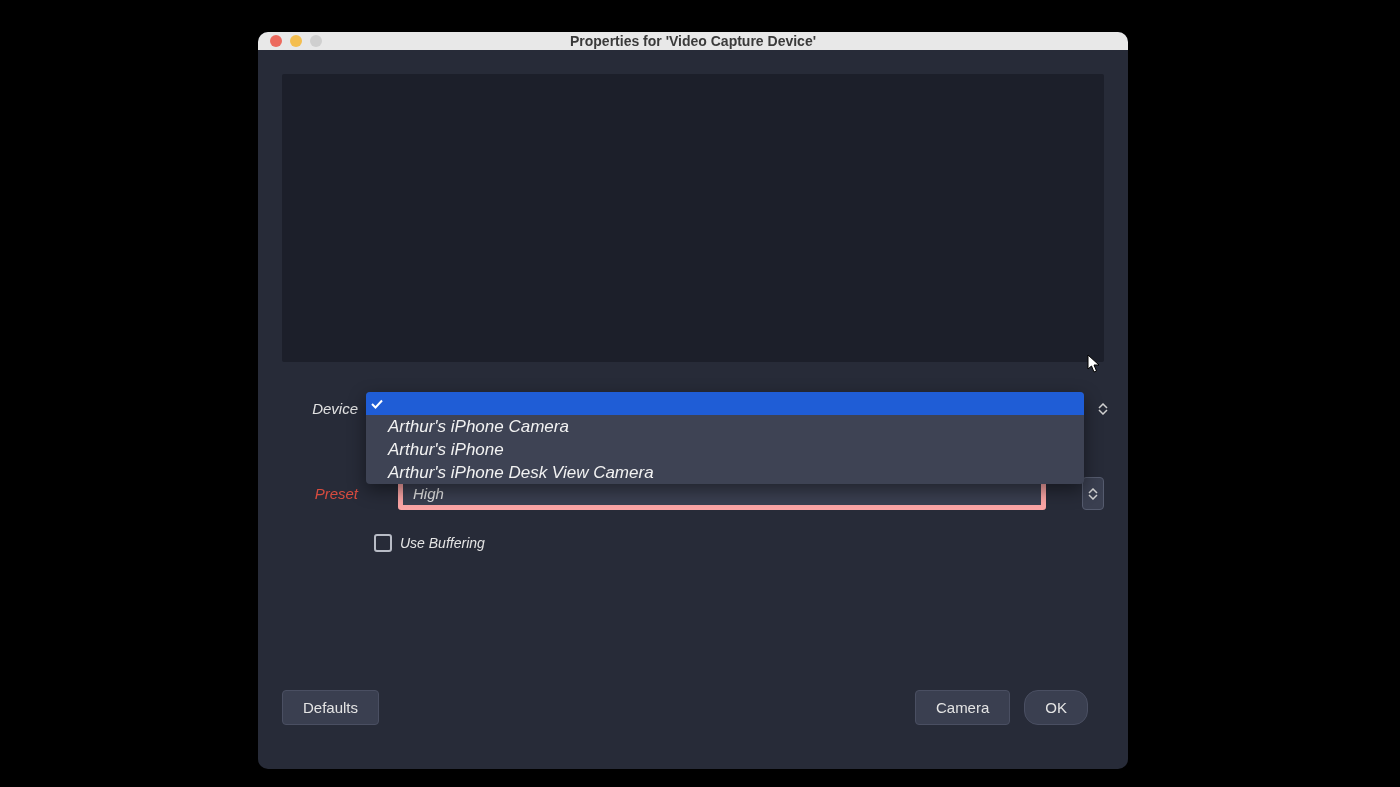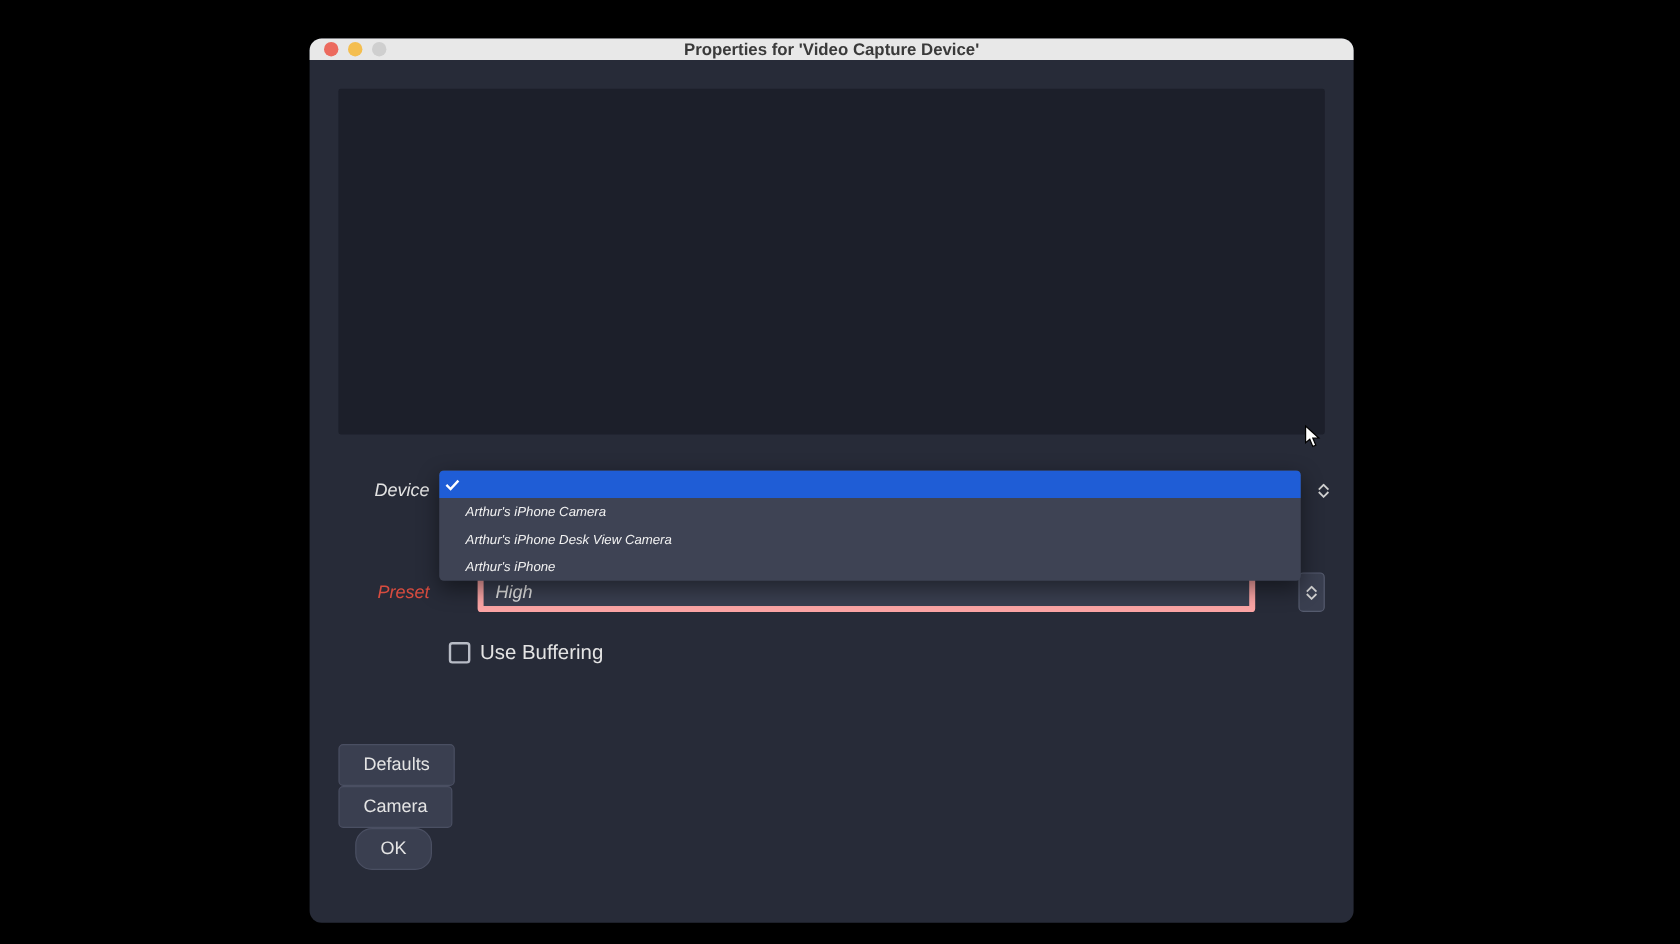--- a/index.html
+++ b/index.html
@@ -118,31 +118,31 @@
       gap: 8px;
     }
     .checkbox {
       width: 18px;
       height: 18px;
       border: 2px solid #b8bcc6;
       border-radius: 3px;
       background: transparent;
     }
     .checkbox-label {
-      font-size: 17px;
+      font-size: 14px;
       color: #e4e4e4;
+      font-style: italic;
     }
     .footer {
       position: absolute;
       left: 24px;
-      right: 24px;
+      right: 40px;
       bottom: 28px;
       display: flex;
-      align-items: flex-start;
-      flex-direction: column;
+      align-items: flex-end;
     }
     .btn {
       height: 35px;
       padding: 0 20px;
       background: #3a3f50;
       border: 1px solid #4a4f62;
       border-radius: 4px;
       color: #e4e4e4;
       font-size: 15px;
       display: flex;
@@ -163,21 +163,21 @@
       border-radius: 4px;
       box-shadow: 0 6px 18px rgba(0,0,0,0.45);
       overflow: hidden;
       z-index: 10;
     }
     .dropdown-item {
       height: 23px;
       display: flex;
       align-items: center;
       padding: 0 10px 0 22px;
-      font-size: 11px;
+      font-size: 17px;
       color: #f2f2f2;
       position: relative;
     }
     .dropdown-item.selected {
       background: #1f5dd6;
     }
     .dropdown-item .check {
       position: absolute;
       left: 4px;
       top: 50%;
@@ -237,24 +237,24 @@
             <div class="dropdown-item selected">
               <svg class="check" viewBox="0 0 14 14">
                 <path d="M2 7 L5.5 10.5 L12 3.5" stroke="currentColor" stroke-width="2" fill="none"></path>
               </svg>
               <span></span>
             </div>
             <div class="dropdown-item">
               <span>Arthur's iPhone Camera</span>
             </div>
             <div class="dropdown-item">
-              <span>Arthur's iPhone Desk View Camera</span>
+              <span>Arthur's iPhone</span>
             </div>
             <div class="dropdown-item">
-              <span>Arthur's iPhone</span>
+              <span>Arthur's iPhone Desk View Camera</span>
             </div>
           </div>
 
         <div class="device-chev">
           <svg width="10" height="6" viewBox="0 0 10 6">
               <path d="M1 5 L5 1 L9 5" stroke="currentColor" stroke-width="1.5" fill="none"></path>
             </svg>
           <svg width="10" height="6" viewBox="0 0 10 6">
               <path d="M1 1 L5 5 L9 1" stroke="currentColor" stroke-width="1.5" fill="none"></path>
             </svg>

